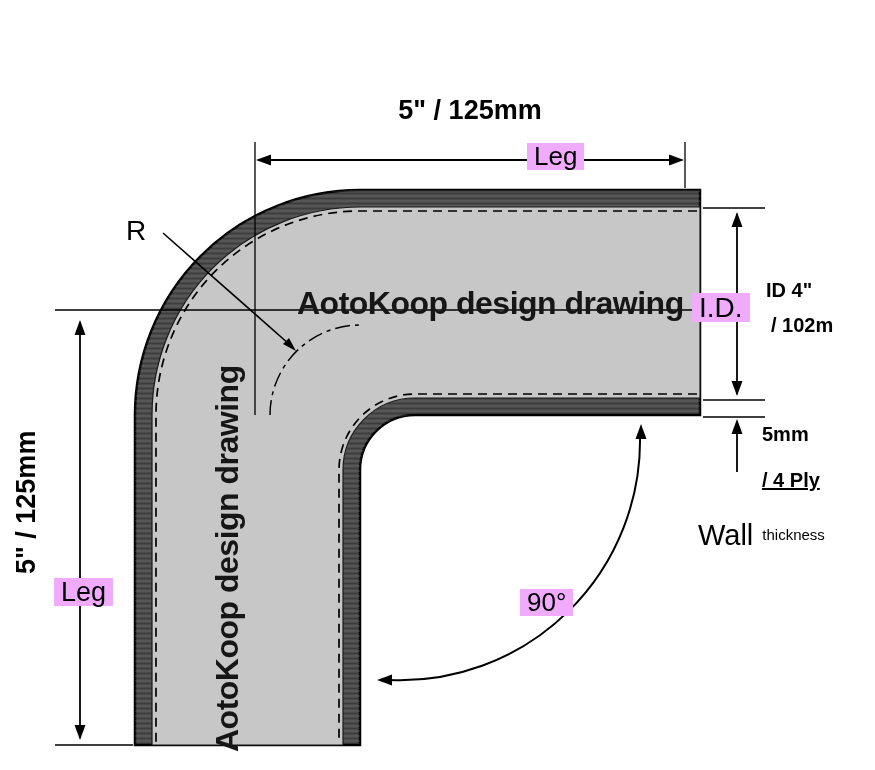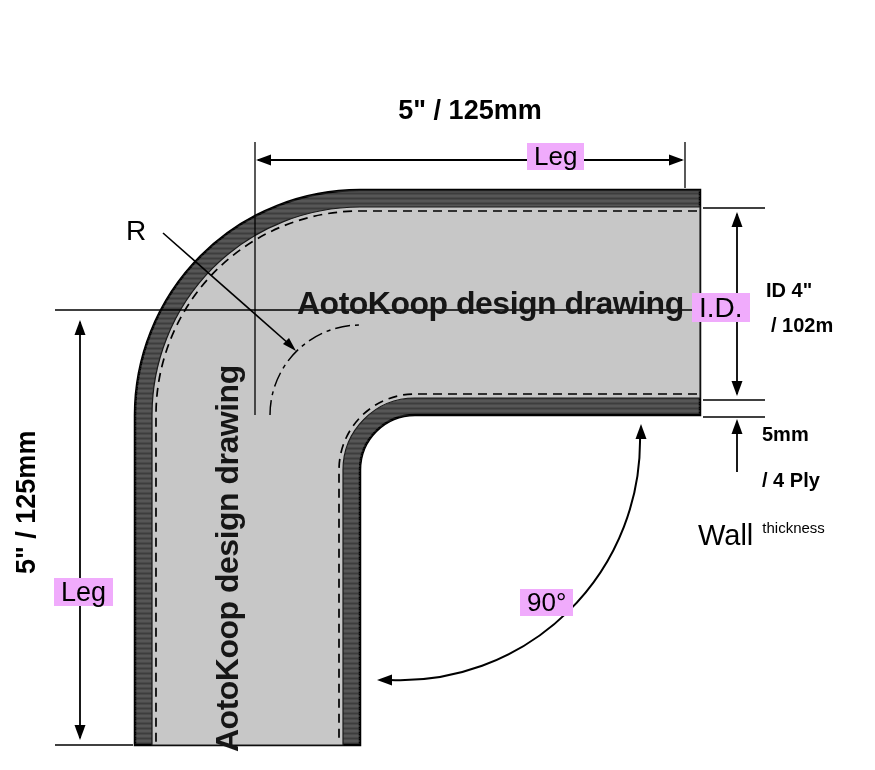--- a/index.html
+++ b/index.html
@@ -11,22 +11,22 @@
   #dim-top-value { left:258px; top:96px; width:424px; text-align:center; font-size:27px; font-weight:700; }
   #dim-top-label { left:527px; top:143px; font-size:26px; }
   #r-label { left:126px; top:216px; font-size:28px; }
   #wm-h { left:297px; top:287px; font-size:32px; font-weight:700; letter-spacing:-0.5px; color:#161616; }
   #wm-v { left:211px; top:752px; font-size:32px; font-weight:700; letter-spacing:-0.5px; color:#161616;
           transform:rotate(-90deg); transform-origin:0 0; }
   #id-label { left:692px; top:293px; font-size:28px; }
   #id-value1 { left:766px; top:280px; font-size:20px; font-weight:700; }
   #id-value2 { left:771px; top:315px; font-size:20px; font-weight:700; }
   #wall-value1 { left:762px; top:424px; font-size:20px; font-weight:700; }
-  #wall-value2 { left:762px; top:470px; font-size:20px; font-weight:700; }
-  #wall-label-row { left:698px; top:520px; display:flex; align-items:flex-start; gap:9px; }
+  #wall-value2 { left:762px; top:470px; font-size:20px; font-weight:700;text-decoration:underline; }
+  #wall-label-row { left:698px; top:520px; display:flex; align-items:center; gap:9px; }
   #wall-label-main { font-size:29px; }
   #wall-label-sub { font-size:15px; }
   #angle-label { left:520px; top:589px; font-size:26px; }
   #dim-left-value { left:12px; top:574px; font-size:27px; font-weight:700;
                     transform:rotate(-90deg); transform-origin:0 0; }
   #dim-left-label { left:54px; top:578px; font-size:27px; }
   svg.draw { position:absolute; left:0; top:0; }
 </style>
 </head>
 <body>

